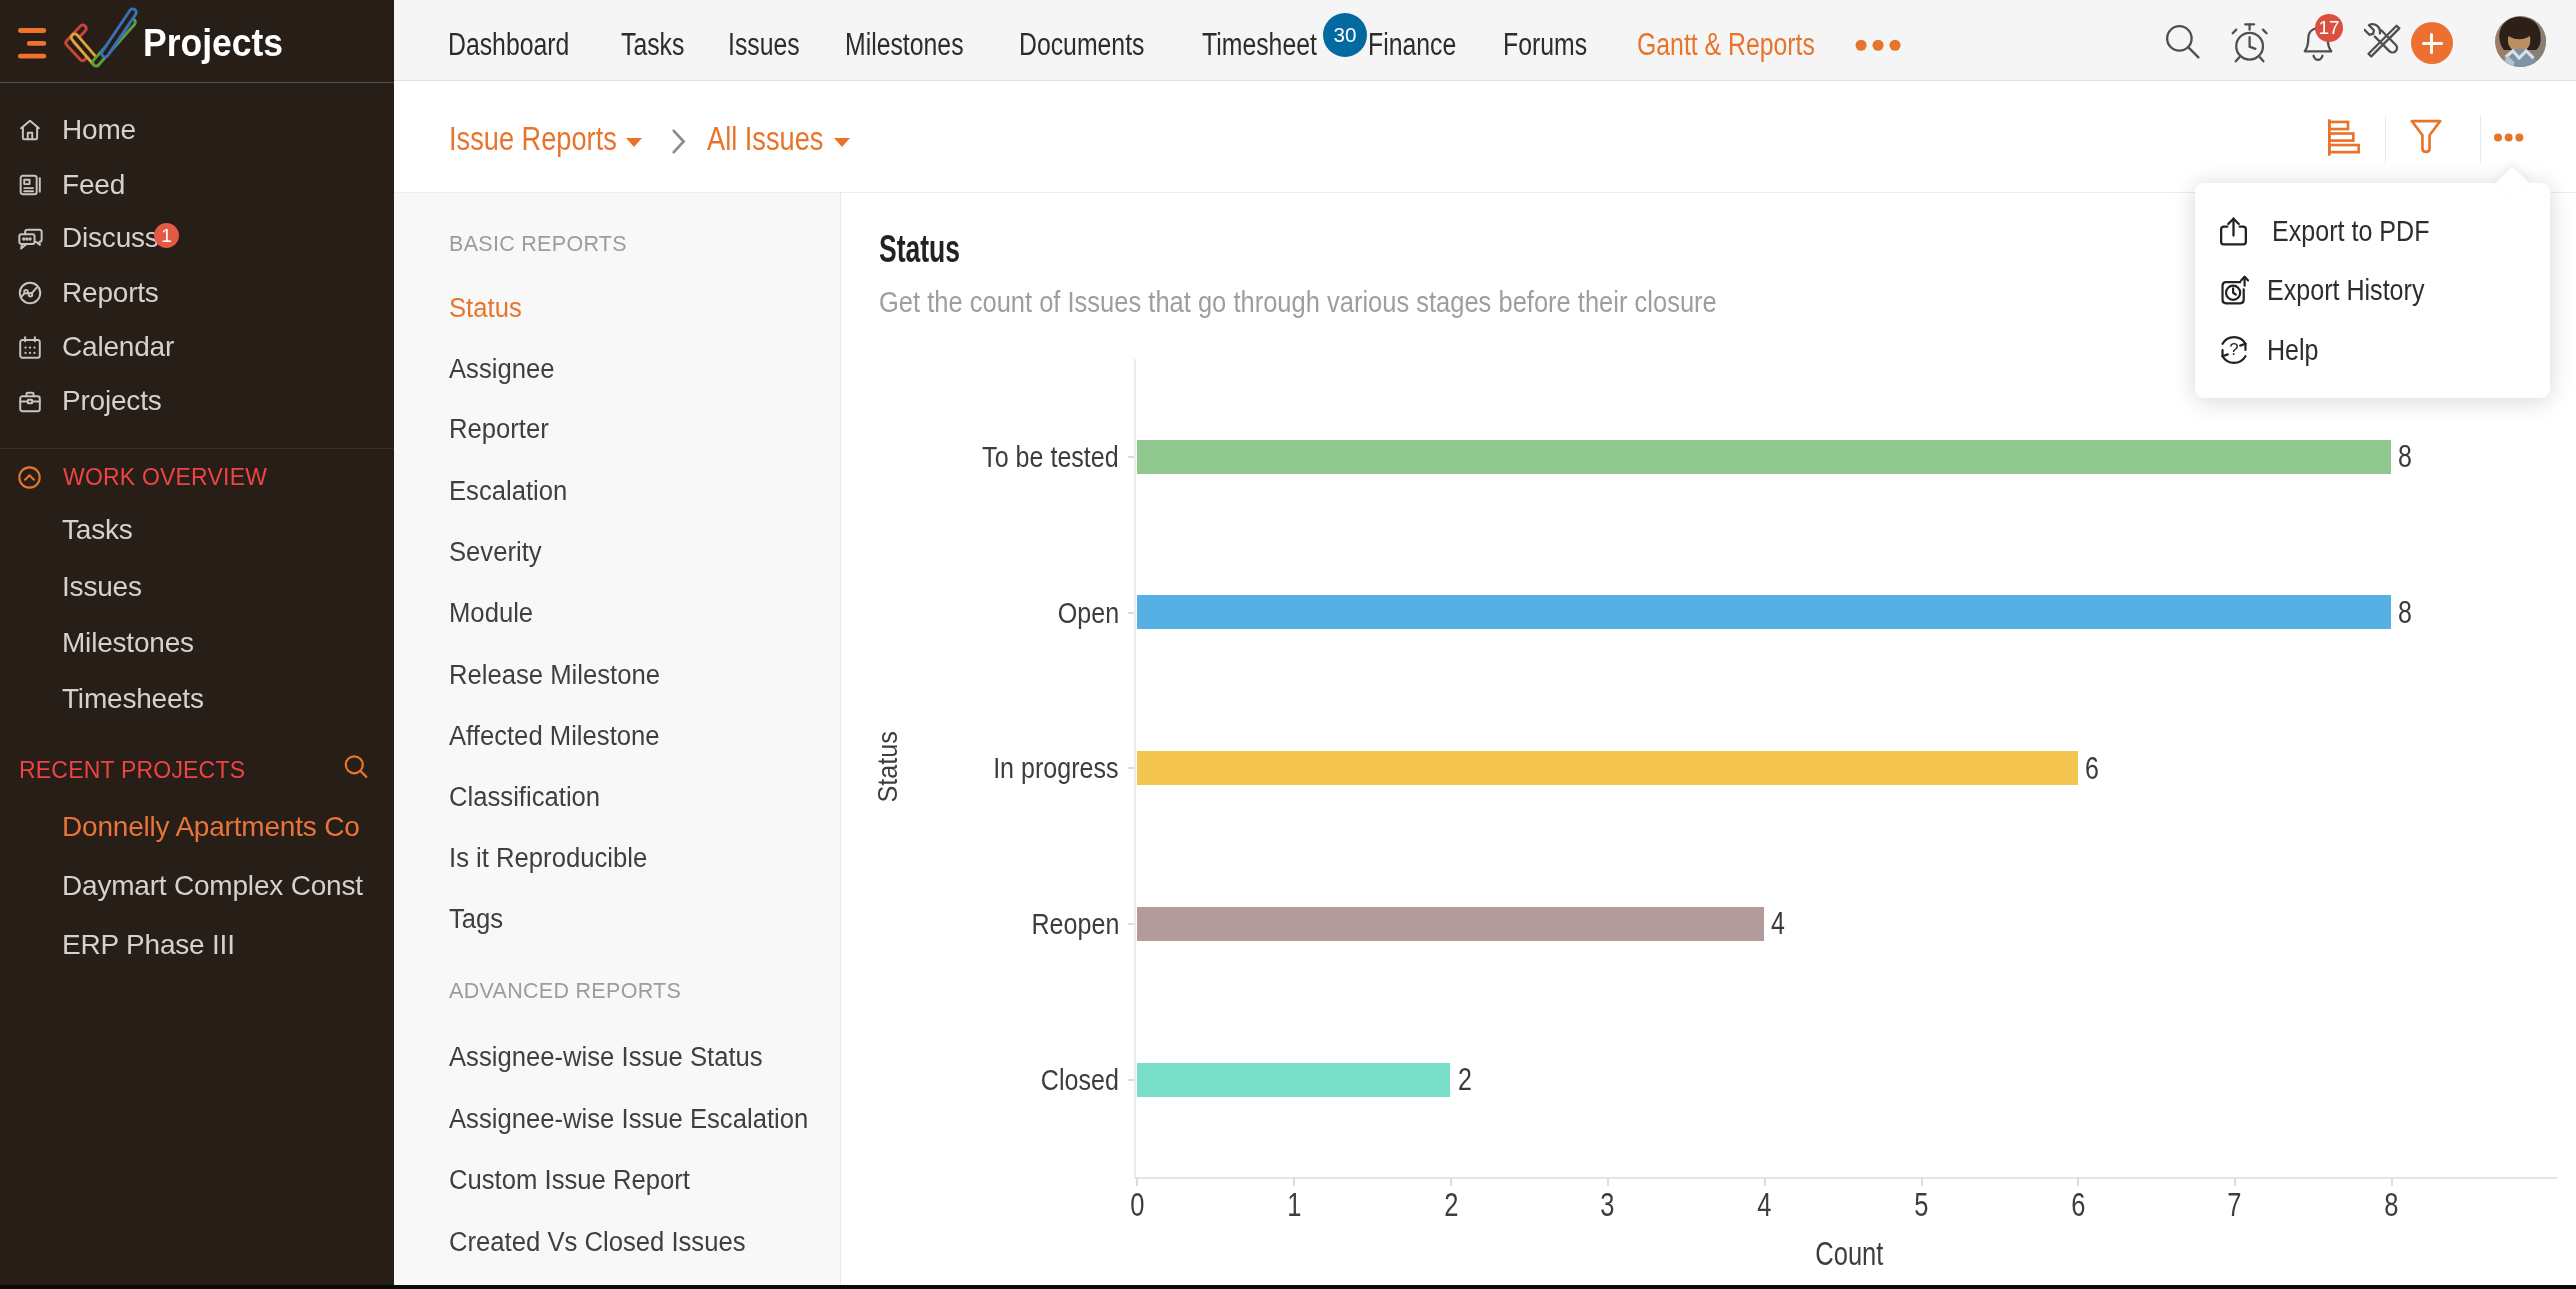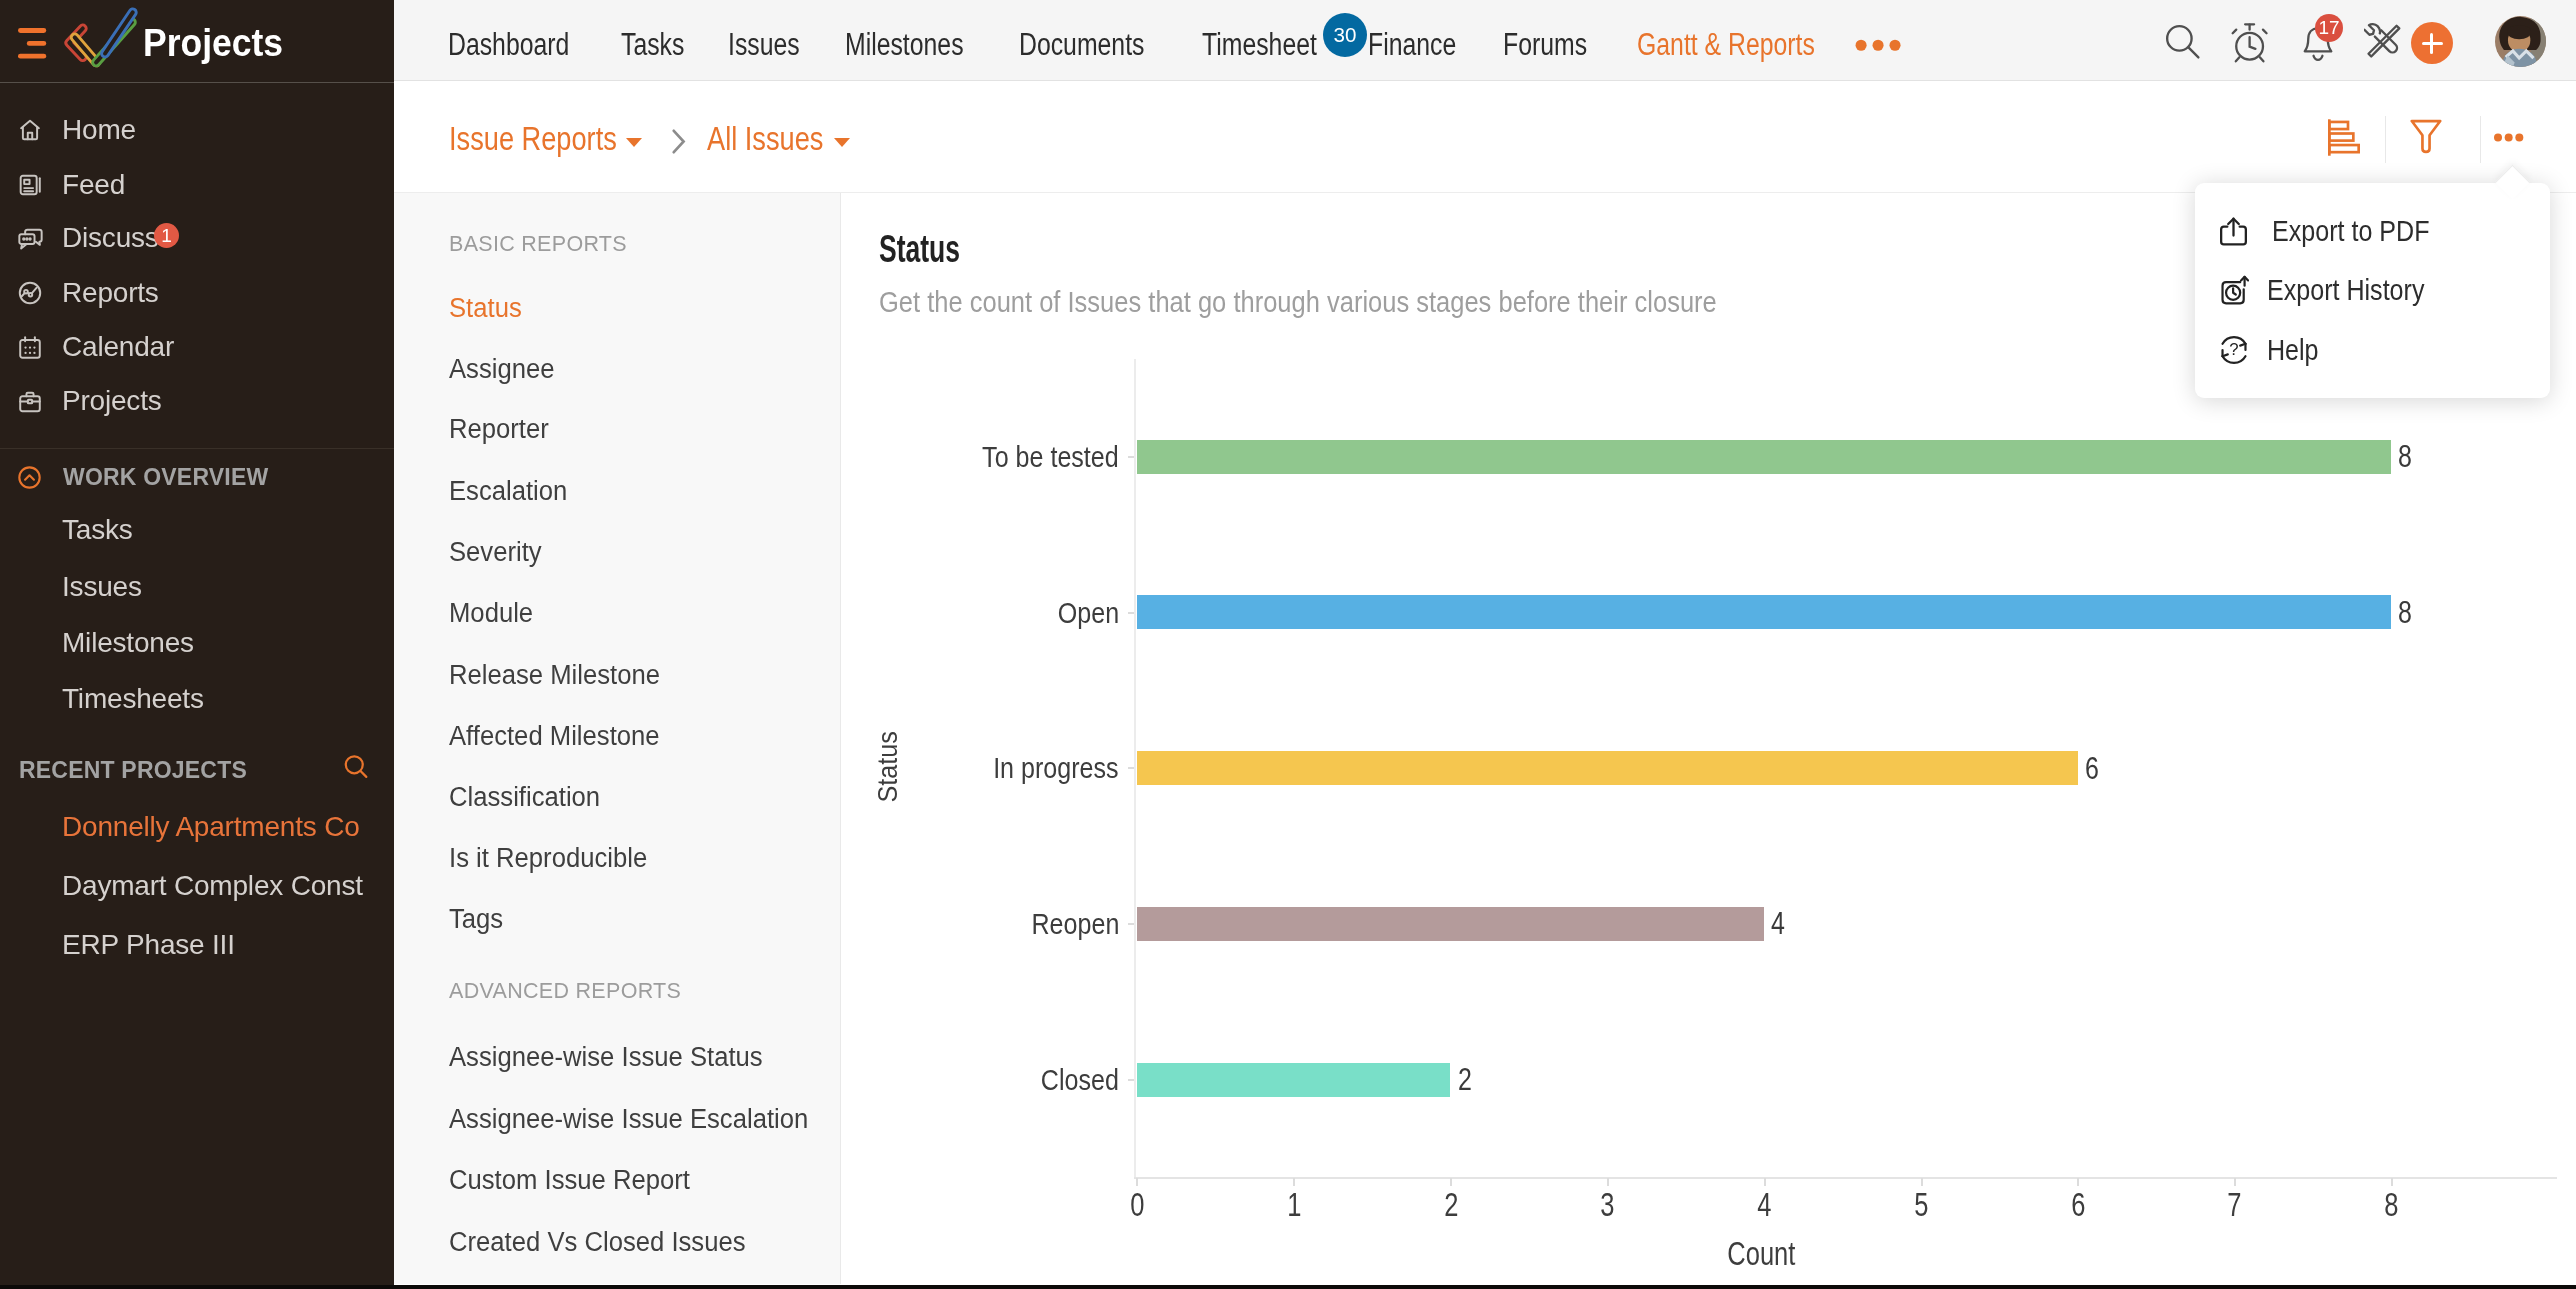--- a/index.html
+++ b/index.html
@@ -7,21 +7,21 @@
     font-family:"Liberation Sans", sans-serif; }
   .abs { position:absolute; }
   .flexc { display:flex; align-items:center; }
   .nw { white-space:nowrap; }
   #page { position:relative; width:2576px; height:1289px; }
 
   
   #sidebar { left:0; top:0; width:394px; height:1285px; background:#271e18; overflow:hidden; }
   #sbtop { left:0; top:0; width:394px; height:83px; border-bottom:1.8px solid #56504a; }
   .sbitem { color:#d5d1ce; font-size:28px; letter-spacing:-0.2px;text-align:center; }
-  .sbhead { color:#a3a3a3; font-size:23px; letter-spacing:0.2px;font-weight:bold; }
+  .sbhead { color:#ef4444; font-size:23px; letter-spacing:0.2px; }
 
   
   #topnav { left:394px; top:0; width:2182px; height:81px; background:#f5f5f5; border-bottom:0.9px solid #e2e2e2; }
   .tnitem { font-size:31px; color:#2c2c2c; transform:scaleX(.8); transform-origin:0 50%; white-space:nowrap; }
 
   
   #crumb { left:394px; top:81px; width:2182px; height:112px; background:#fff; border-bottom:1.8px solid #ededed; }
   .bc { font-size:34px; color:#e8742c; transform:scaleX(.8); transform-origin:0 50%; white-space:nowrap; }
 
   
@@ -418,21 +418,21 @@
   <div class="abs flexc" style="left:2033px;top:1185px;width:90px;height:39px;justify-content:center">
       <span class="xlab">6</span>
     </div>
   <div class="abs flexc" style="left:2189px;top:1185px;width:90px;height:39px;justify-content:center">
       <span class="xlab">7</span>
     </div>
   <div class="abs flexc" style="left:2346px;top:1185px;width:90px;height:39px;justify-content:center">
       <span class="xlab">8</span>
     </div>
 
-  <div class="abs flexc" style="left:1716px;top:1234px;width:179px;height:39px;justify-content:flex-start">
+  <div class="abs flexc" style="left:1716px;top:1234px;width:179px;height:39px;justify-content:flex-end">
       <span class="xlab">Count</span>
     </div>
   <div class="abs flexc" style="left:798px;top:749px;width:179px;height:36px;justify-content:center;transform:rotate(-90deg)">
       <span style="font-size:28px;color:#3d3d3d;transform:scaleX(.9)">Status</span>
     </div>
 
   <div class="abs" style="left:2500px;top:170px;width:25px;height:25px;background:#fff;transform:rotate(45deg);border-left:1.3px solid #ececec;border-top:1.3px solid #ececec;box-shadow:-2.7px -2.7px 7.2px rgba(0,0,0,.05);z-index:31"></div>
   <div id="menu" class="abs">
     <svg class="abs" style="left:24px;top:34px" width="29" height="30" viewBox="0 0 32 34">
       <g fill="none" stroke="#222" stroke-width="2.6" stroke-linecap="round" stroke-linejoin="round">

